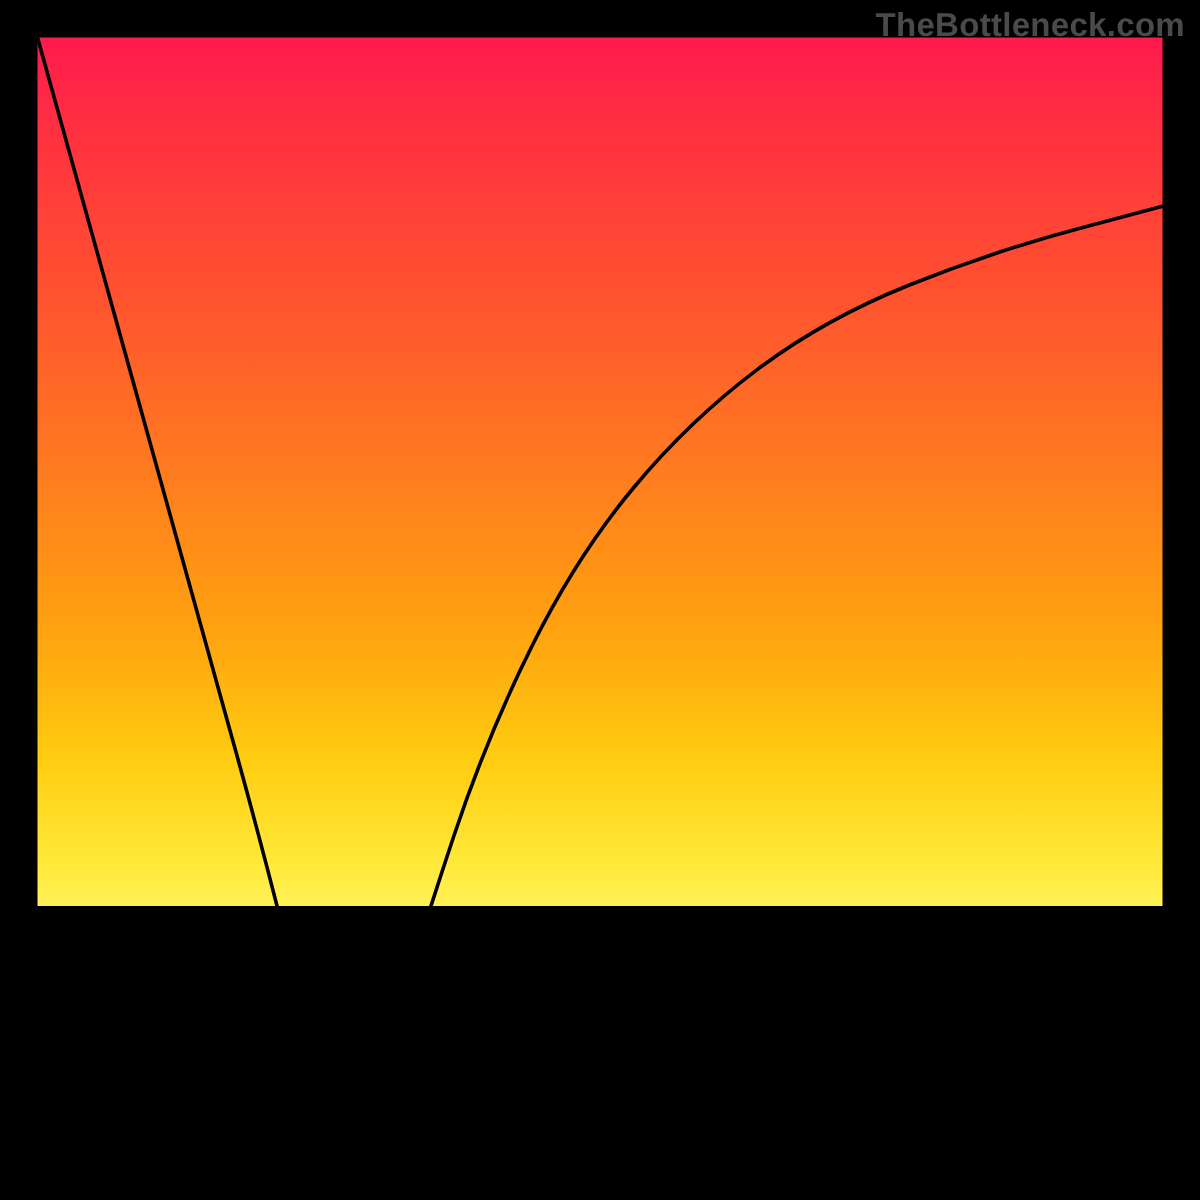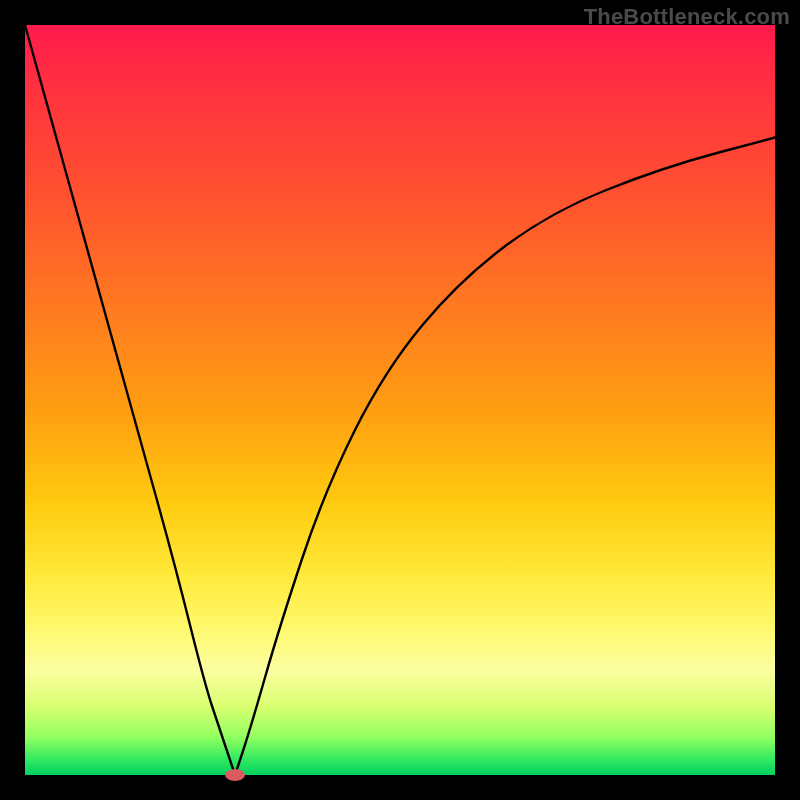--- a/index.html
+++ b/index.html
@@ -6,21 +6,21 @@
     margin: 0;
     padding: 0;
     height: 100%;
     width: 100%;
     background: #000;
     font-family: Arial, Helvetica, sans-serif;
   }
   .canvas {
     position: relative;
     width: 800px;
-    height: 800px;
+    height: 604px;
     background: #000;
     overflow: hidden;
   }
   .plot-area {
     position: absolute;
     left: 25px;
     top: 25px;
     width: 750px;
     height: 750px;
     

